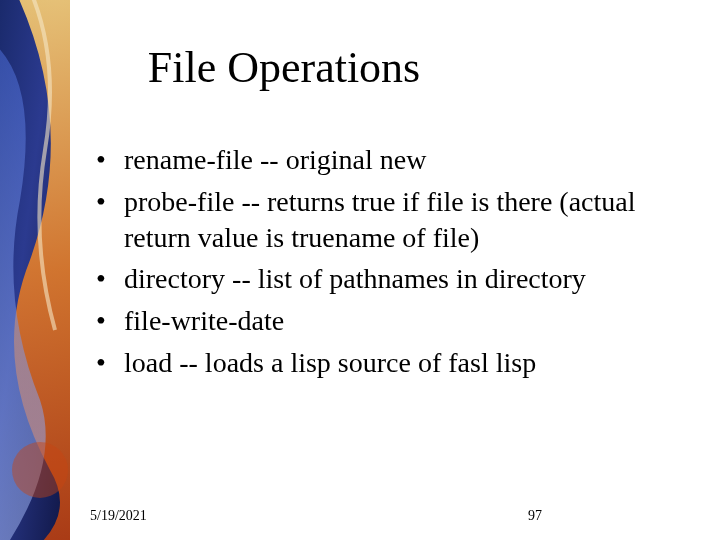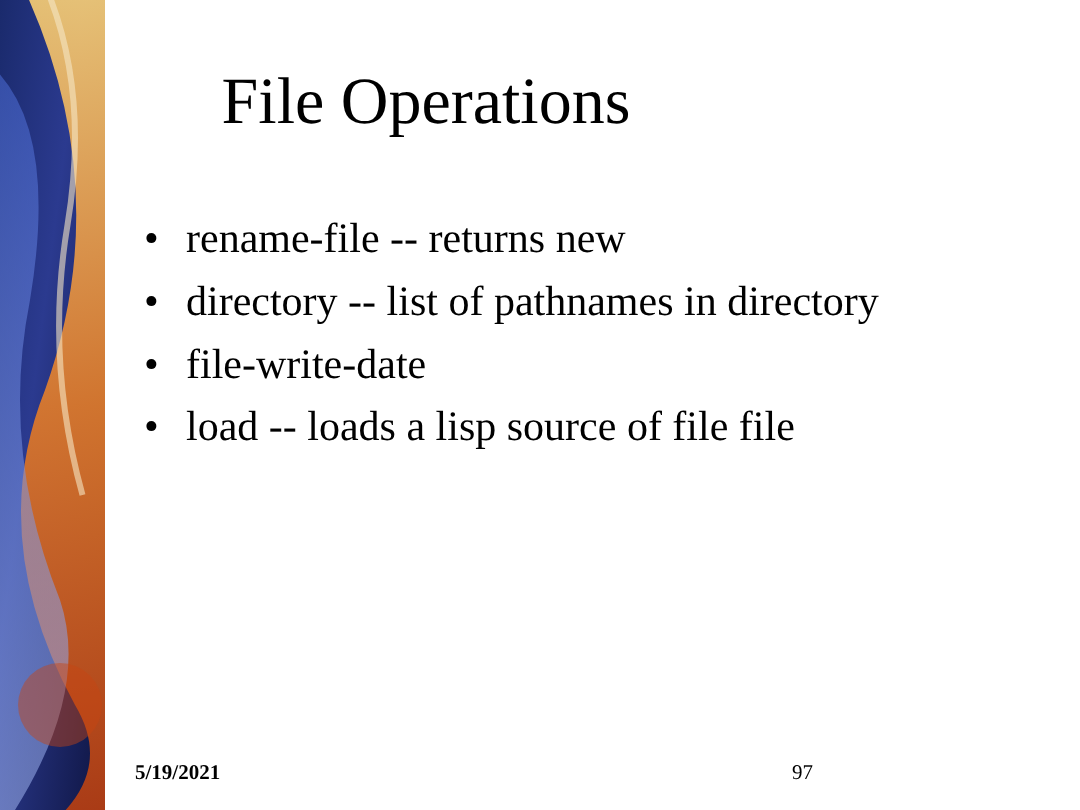--- a/index.html
+++ b/index.html
@@ -61,21 +61,20 @@
     left: 6px;
     top: 0;
     font-size: 28px;
     line-height: 1.28;
   }
   .footer-date {
     position: absolute;
     left: 90px;
     bottom: 16px;
     font-size: 14px;
-    font-weight: bold;
   }
   .footer-page {
     position: absolute;
     right: 26px;
     bottom: 16px;
     font-size: 14px;
   }
 </style>
 </head>
 <body>
@@ -104,22 +103,23 @@
       <path d="M 10 -20 Q 80 120 30 260 Q -10 360 50 470 Q 80 520 20 560 L 70 560 L 70 -20 Z" fill="url(#g2)" opacity="0.92"></path>
       <path d="M -10 40 Q 40 80 20 200 Q 0 300 40 400 Q 60 460 10 540 L -10 540 Z" fill="url(#g3)" opacity="0.55"></path>
       <path d="M 30 -10 Q 60 60 45 150 Q 30 240 55 330" stroke="#f5e6c4" stroke-width="4" fill="none" opacity="0.6"></path>
       <circle cx="40" cy="470" r="28" fill="#c74512" opacity="0.45"></circle>
     </svg>
   </div>
 
   <div class="title">File Operations</div>
 
   <ul class="bullets">
-    <li>rename-file -- returns new</li>
+    <li>rename-file -- original new</li>
+    <li>probe-file -- returns true if file is there (actual return value is truename of file)</li>
     <li>directory -- list of pathnames in directory</li>
     <li>file-write-date</li>
-    <li>load -- loads a lisp source of file file</li>
+    <li>load -- loads a lisp source of fasl lisp</li>
   </ul>
 
   <div class="footer-date">5/19/2021</div>
   <div class="footer-page">97</div>
 
 </div>
 
 </body></html>

